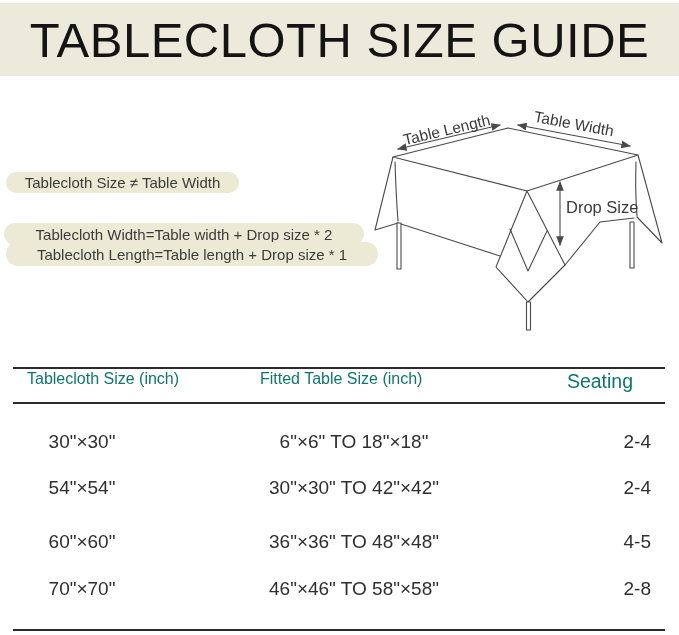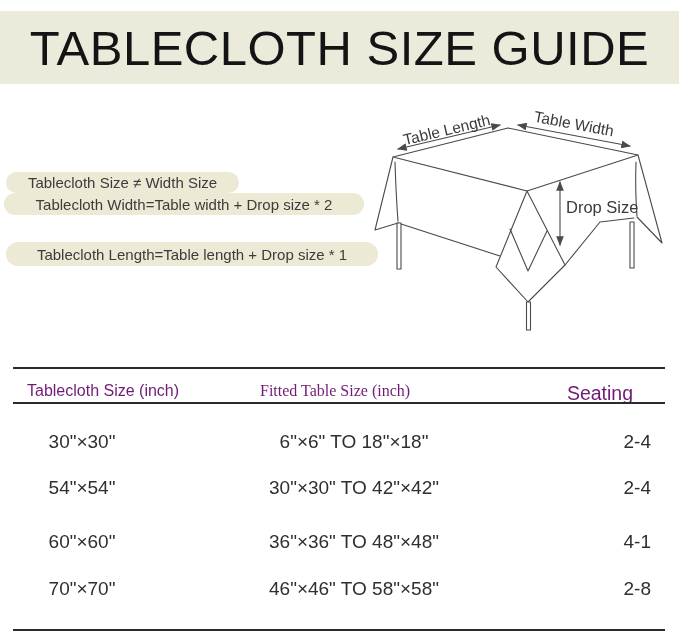--- a/index.html
+++ b/index.html
@@ -4,65 +4,65 @@
 <style>
   * { margin:0; padding:0; box-sizing:border-box; }
   body { background:#ffffff; }
   .page {
     position:relative; width:679px; height:635px; background:#ffffff;
     font-family:"Liberation Sans", sans-serif; overflow:hidden;
   }
   
   .band {
     position:absolute; left:0; top:3px; width:679px; height:73px;
-    background:#ECEADB; display:flex; align-items:center; justify-content:center;margin-top:8px;
+    background:#ECEADB; display:flex; align-items:center; justify-content:center;
   }
   .band .title {
     font-size:49px; font-weight:400; letter-spacing:0.5px; color:#141414; white-space:nowrap;
   }
   
   .pill {
     position:absolute; background:#ECE9D5; color:#3c3c3c; border-radius:13px;
     font-size:15px; display:flex; align-items:center; justify-content:center; white-space:nowrap;
   }
   .pill1 { left:6px;  top:172px; width:233px; height:21px; }
-  .pill2 { left:4px;  top:193px; width:360px; height:22px; }
+  .pill2 { left:4px;  top:223px; width:360px; height:22px; }
   .pill3 { left:6px;  top:242px; width:372px; height:24px; }
   
   .diagram { position:absolute; left:360px; top:95px; width:319px; height:245px; }
   .diagram svg { display:block; }
   .diag-label { font-family:"Liberation Sans", sans-serif; fill:#3a3a3a; }
   
   .hline { position:absolute; left:13px; width:652px; height:2px; background:#2b2b2b; }
   .rule-top { top:367px; }
   .rule-mid { top:402px; }
   .rule-bottom { top:629px; }
   .thead span, .trow span { position:absolute; display:block; text-align:center; white-space:nowrap; }
-  .thead { position:absolute; left:0; top:382px; width:679px; height:22px;
-           font-size:16px; color:#701a75; }
+  .thead { position:absolute; left:0; top:370px; width:679px; height:22px;
+           font-size:16px; color:#0f766e; }
   .thead .h1 { left:27px;  width:auto; text-align:left; }
-  .thead .h2 { left:260px; width:auto; text-align:left;font-family:Liberation Serif, serif; }
+  .thead .h2 { left:260px; width:auto; text-align:left; }
   .thead .h3 { left:515px; width:170px; font-size:19.5px; }
   .trow { position:absolute; left:0; width:679px; height:20px;
           font-size:19px; color:#2f2f2f; line-height:20px; }
   .trow .c1 { left:0px;   width:164px; }
   .trow .c2 { left:164px; width:380px; }
   .trow .c3 { left:481px; width:170px;text-align:right; }
   .r1 { top:432px; } .r2 { top:478px; } .r3 { top:532px; } .r4 { top:579px; }
 </style>
 </head>
 <body>
 
 <div class="page">
 
   <div class="band">
     <div class="title">TABLECLOTH SIZE GUIDE</div>
   </div>
 
-  <div class="pill pill1">Tablecloth Size ≠ Width Size</div>
+  <div class="pill pill1">Tablecloth Size ≠ Table Width</div>
   <div class="pill pill2">Tablecloth Width=Table width + Drop size * 2</div>
   <div class="pill pill3">Tablecloth Length=Table length + Drop size * 1</div>
 
   <div class="diagram">
     <svg width="319" height="245" viewBox="0 0 319 245">
       <defs>
         <marker id="ah" viewBox="0 0 10 8" refX="9" refY="4" markerWidth="9" markerHeight="7" orient="auto-start-reverse">
           <path d="M0,0 L10,4 L0,8 Z" fill="#4a4a4a"></path>
         </marker>
       </defs>
@@ -114,21 +114,21 @@
     <span class="c3">2-4</span>
   </div>
   <div class="trow r2">
     <span class="c1">54"×54"</span>
     <span class="c2">30"×30" TO 42"×42"</span>
     <span class="c3">2-4</span>
   </div>
   <div class="trow r3">
     <span class="c1">60"×60"</span>
     <span class="c2">36"×36" TO 48"×48"</span>
-    <span class="c3">4-1</span>
+    <span class="c3">4-5</span>
   </div>
   <div class="trow r4">
     <span class="c1">70"×70"</span>
     <span class="c2">46"×46" TO 58"×58"</span>
     <span class="c3">2-8</span>
   </div>
 
   <div class="hline rule-bottom"></div>
 
 </div>

